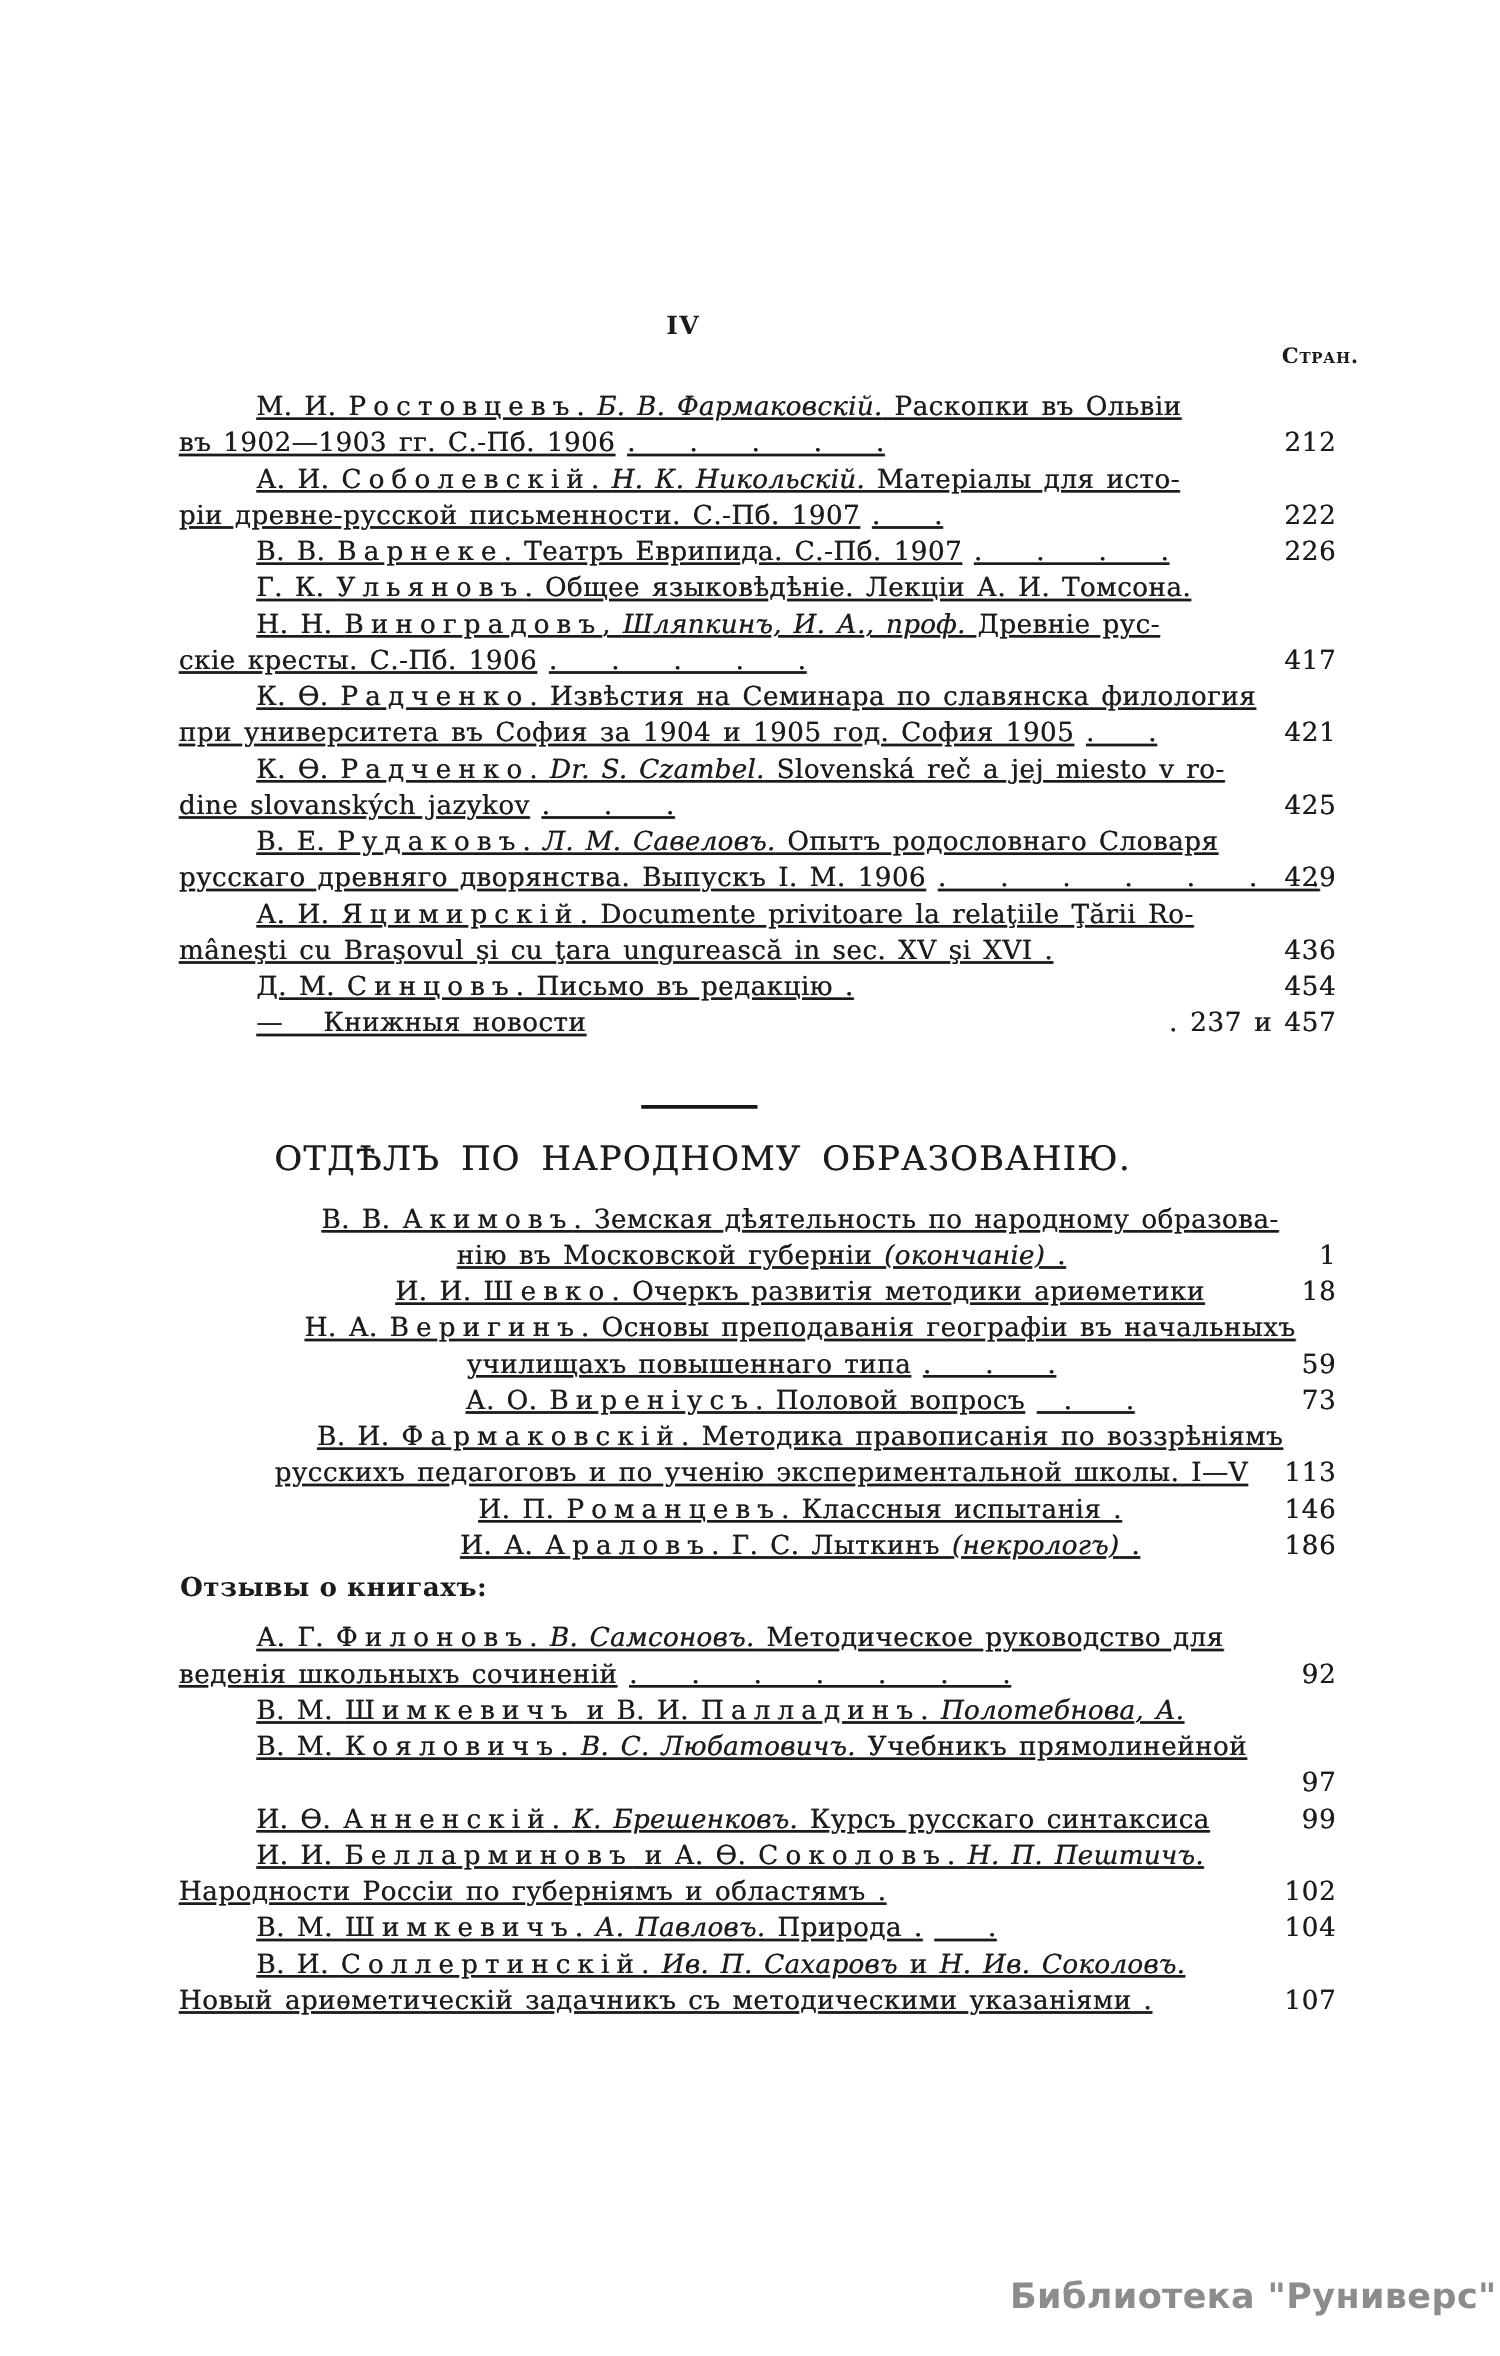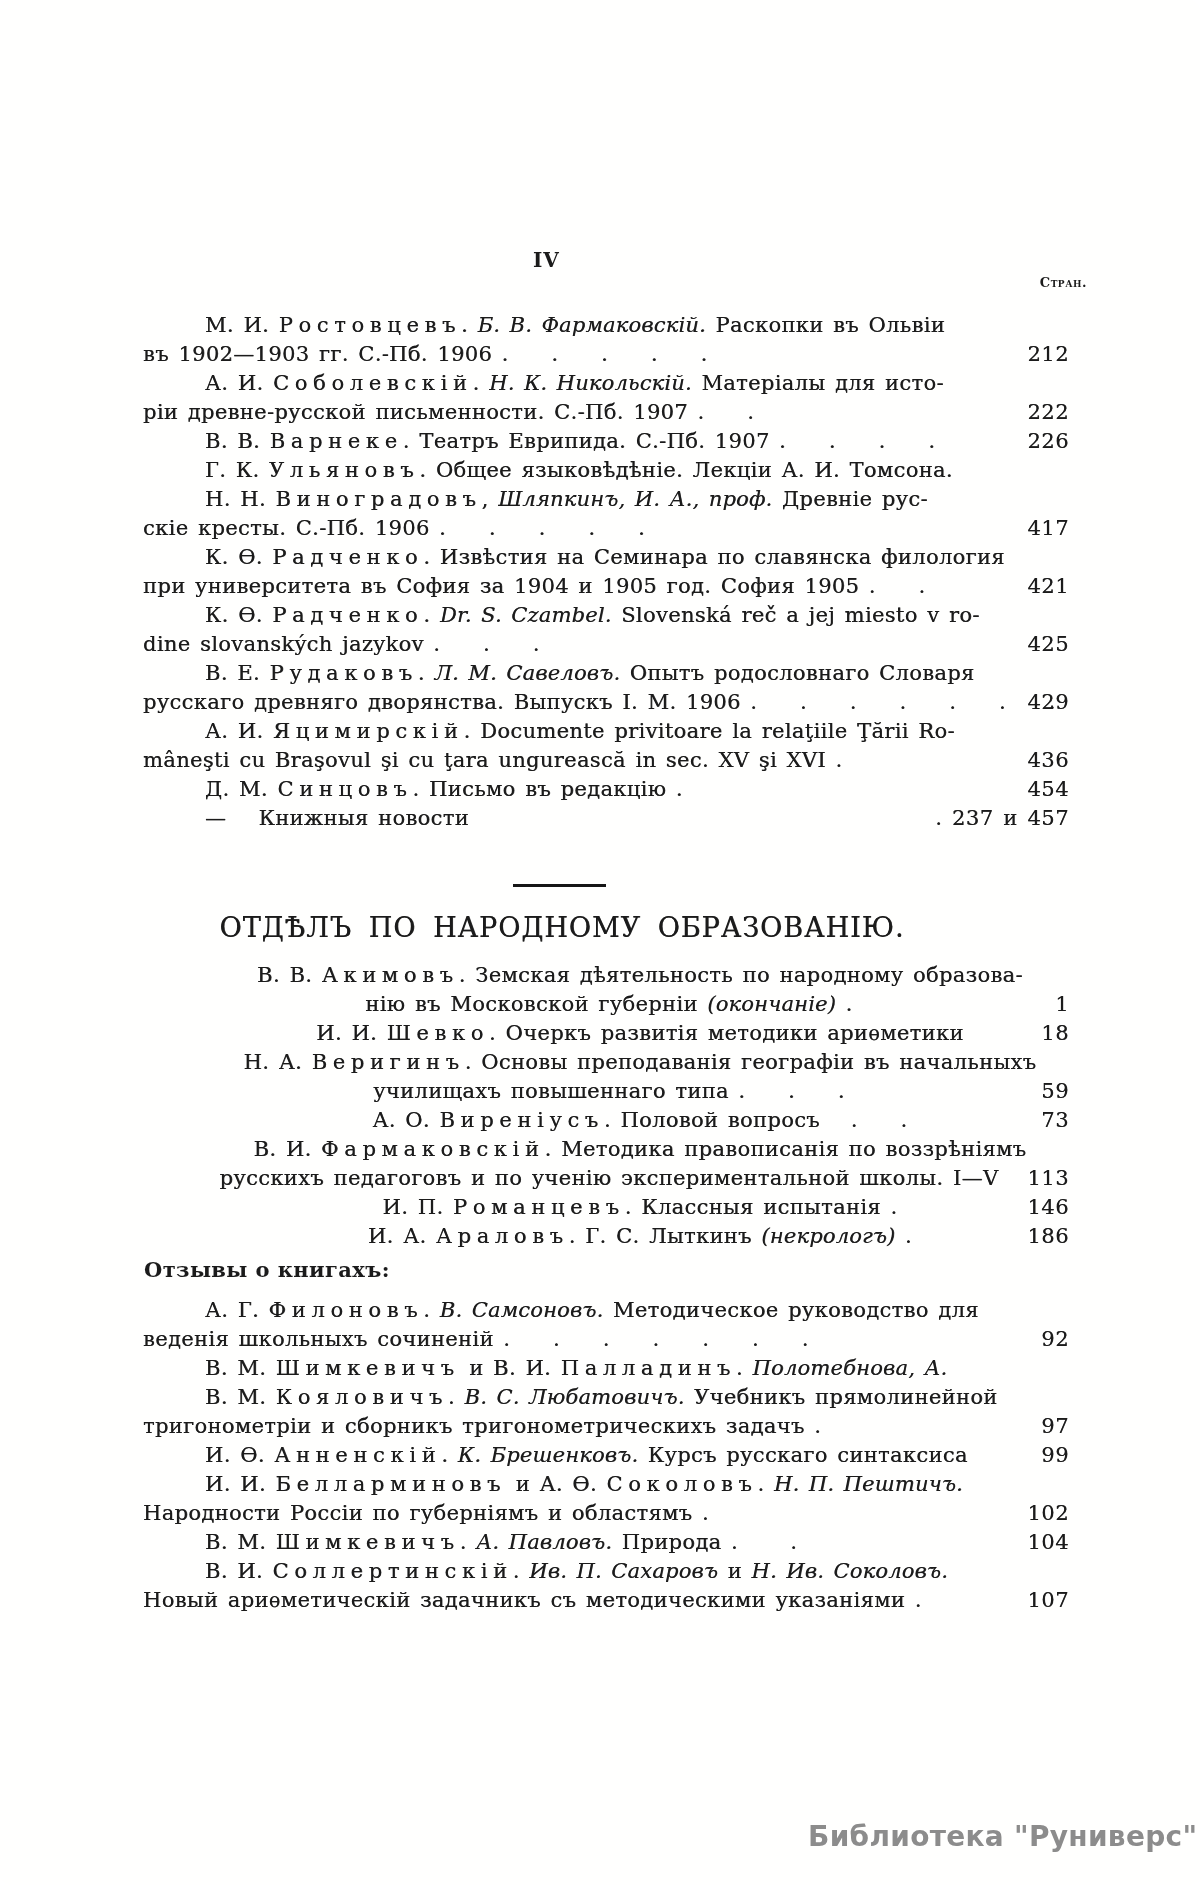--- a/index.html
+++ b/index.html
@@ -11,35 +11,35 @@
     -webkit-font-smoothing:antialiased;
   }
   .page{position:relative;width:1200px;height:1885px;background:#fffffe;overflow:hidden;border-radius:10px;}
 
   .folio{
     position:absolute;top:248px;left:533px;
     font-size:20px;font-weight:bold;letter-spacing:1px;
   }
   .pages-label{
     position:absolute;top:275px;left:960px;width:127px;
-    text-align:right;font-size:13px;font-weight:bold;
+    text-align:right;font-size:17px;font-weight:bold;
     font-variant:small-caps;letter-spacing:0.5px;
   }
 
   .toc{
     position:absolute;left:143px;width:932px;
     font-size:21px;letter-spacing:0.35px;word-spacing:2.5px;
     text-shadow:0.35px 0 0 rgba(20,20,20,0.75);
   }
   .toc1{top:311px;}
   .toc2{top:961px;text-align:center;}
   .toc3{top:1296px;}
 
   .entry{margin:0;}
-  .line{position:relative;height:29px;line-height:29px;white-space:nowrap;}
+  .line{position:relative;height:29px;line-height:29px;white-space:nowrap;text-decoration:underline;}
   .ind{padding-left:62px;}
   .sp{letter-spacing:0.27em;}
   .i{font-style:italic;letter-spacing:0.2px;}
   .d{word-spacing:1.7em;padding-left:0.45em;}
   .pg{position:absolute;right:6px;top:0;letter-spacing:0.5px;}
 
   .divider{
     position:absolute;top:884px;left:513px;width:93px;height:3px;
     background:#161616;
   }
@@ -147,21 +147,21 @@
   <div class="toc toc3">
       <div class="entry">
         <div class="line ind"><span>А. Г. </span><span class="sp">Филоновъ</span><span>. </span><span class="i">В. Самсоновъ.</span><span> Методическое руководство для</span></div>
         <div class="line"><span>веденія школьныхъ сочиненій</span><span class="d">. . . .  .  . .</span><span class="pg">92</span></div>
       </div>
       <div class="entry">
         <div class="line ind"><span>В. М. </span><span class="sp">Шимкевичъ</span><span> и В. И. </span><span class="sp">Палладинъ</span><span>. </span><span class="i">Полотебнова, А.</span></div>
       </div>
       <div class="entry">
         <div class="line ind"><span>В. М. </span><span class="sp">Кояловичъ</span><span>. </span><span class="i">В. С. Любатовичъ.</span><span> Учебникъ прямолинейной</span></div>
-        <div class="line"><span>тригонометріи и сборникъ тригонометрическихъ задачъ .</span><span class="pg">97</span></div>
+        <div class="line"><span class="pg">97</span></div>
       </div>
       <div class="entry">
         <div class="line ind"><span>И. Ѳ. </span><span class="sp">Анненскій</span><span>. </span><span class="i">К. Брешенковъ.</span><span> Курсъ русскаго синтаксиса</span><span class="pg">99</span></div>
       </div>
       <div class="entry">
         <div class="line ind"><span>И. И. </span><span class="sp">Белларминовъ</span><span> и А. Ѳ. </span><span class="sp">Соколовъ</span><span>. </span><span class="i">Н. П. Пештичъ.</span></div>
         <div class="line"><span>Народности Россіи по губерніямъ и областямъ .</span><span class="pg">102</span></div>
       </div>
       <div class="entry">
         <div class="line ind"><span>В. М. </span><span class="sp">Шимкевичъ</span><span>. </span><span class="i">А. Павловъ.</span><span> Природа .</span><span class="d">  .</span><span class="pg">104</span></div>

